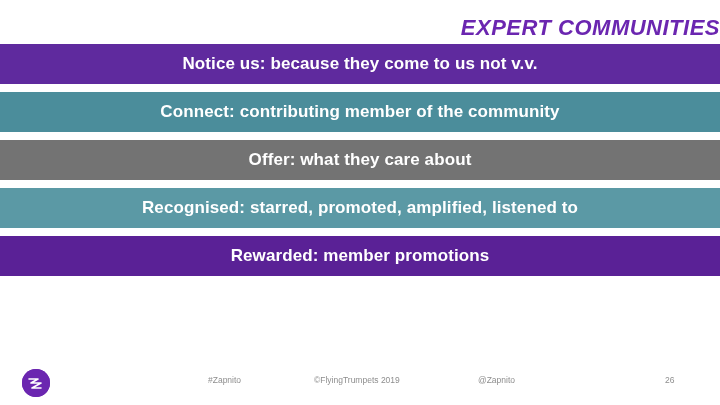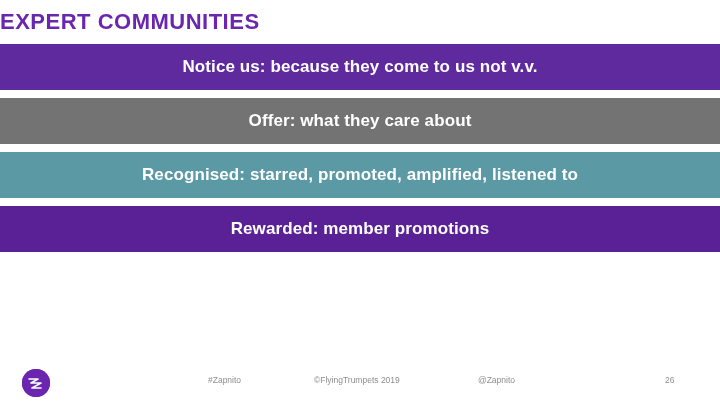--- a/index.html
+++ b/index.html
@@ -13,37 +13,38 @@
     font-family: "Liberation Sans", sans-serif;
     overflow: hidden;
   }
   .slide {
     position: relative;
     width: 720px;
     height: 405px;
     box-sizing: border-box;
   }
   .slide-title {
-    text-align: left;
+    text-align: right;
     color: #6b26b0;
     font-size: 22px;
     font-weight: bold;
     letter-spacing: 0.5px;
-    padding-top: 10px;
+    padding-top: 16px;
     padding-bottom: 6px;
     line-height: 1.1;
+    font-style: italic;
   }
   .bars {
     position: absolute;
     top: 44px;
     left: 0;
     width: 720px;
   }
   .bar {
-    height: 46px;
+    height: 40px;
     margin-bottom: 8px;
     display: flex;
     align-items: center;
     justify-content: center;
   }
   .bar-label {
     color: #ffffff;
     font-size: 17px;
     font-weight: bold;
     text-align: center;
@@ -86,20 +87,23 @@
 <body>
 
 <div class="slide">
 
   <div class="slide-title">EXPERT COMMUNITIES</div>
 
   <div class="bars">
     <div class="bar" style="background:#5f2a9e">
       <span class="bar-label">Notice us: because they come to us not v.v.</span>
     </div>
+    <div class="bar" style="background:#4b8d9b">
+      <span class="bar-label">Connect: contributing member of the community</span>
+    </div>
     <div class="bar" style="background:#737373">
       <span class="bar-label">Offer: what they care about</span>
     </div>
     <div class="bar" style="background:#5b99a5">
       <span class="bar-label">Recognised: starred, promoted, amplified, listened to</span>
     </div>
     <div class="bar" style="background:#5a2196">
       <span class="bar-label">Rewarded: member promotions</span>
     </div>
   </div>

